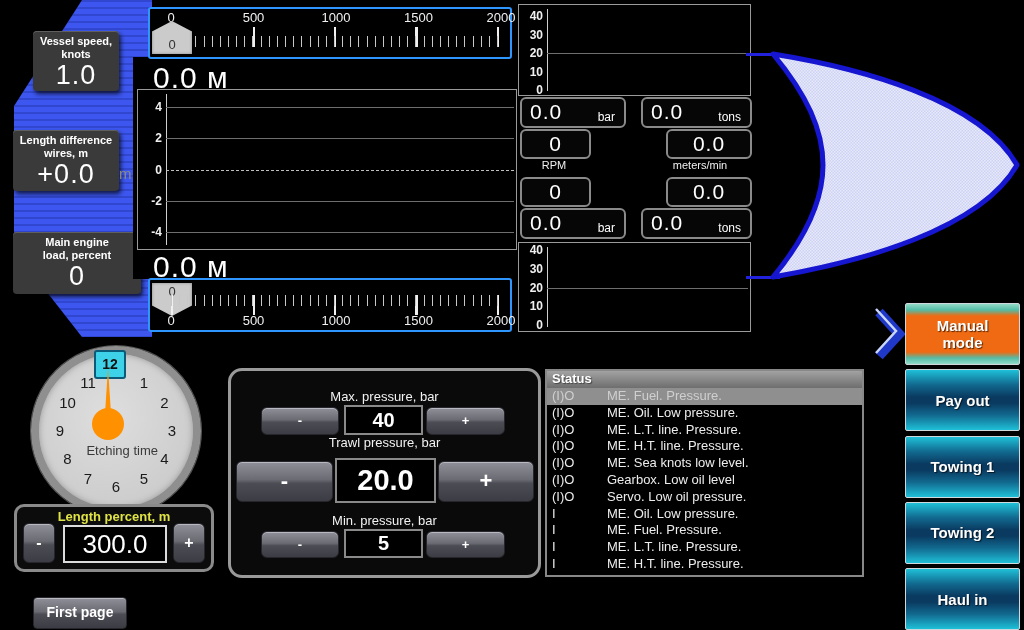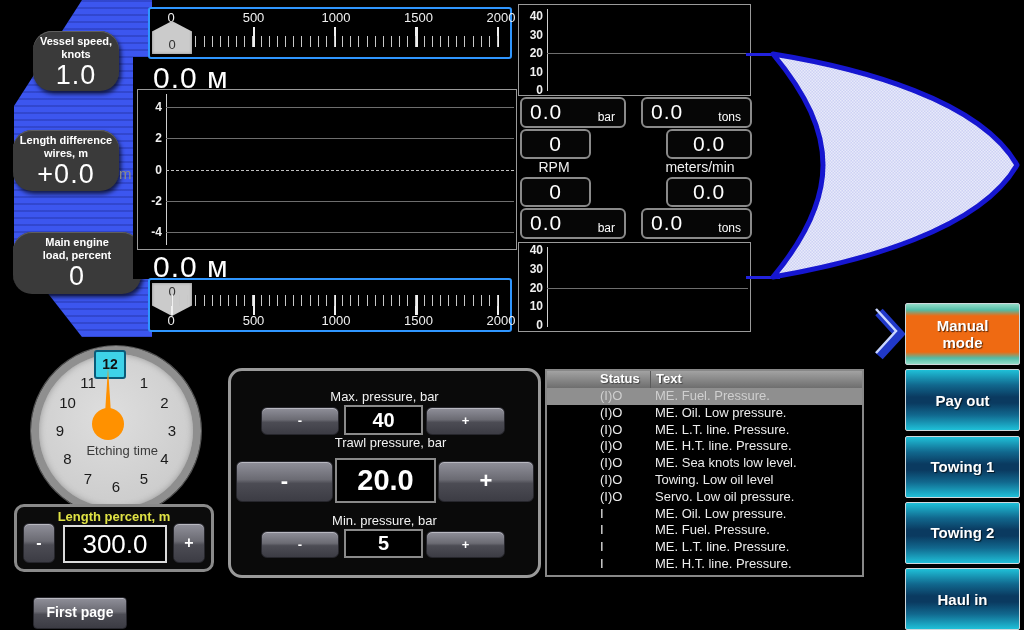--- a/index.html
+++ b/index.html
@@ -7,21 +7,21 @@
        font-family:"Liberation Sans",sans-serif;color:#fff;}
   .abs{position:absolute;}
 
   
   .hull{left:0;top:0;width:152px;height:337px;
     background-color:#3c56ef;
     background-image:repeating-linear-gradient(180deg,rgba(0,0,60,.18) 0 2px,rgba(0,0,0,0) 2px 7px);
     clip-path:polygon(82px 0,152px 0,152px 337px,82px 337px,14px 250px,14px 106px);}
 
   
-  .info-panel{background:#3a3a3a;border-radius:19px;text-align:center;
+  .info-panel{background:#3a3a3a;border-radius:4px;text-align:center;
     box-shadow:inset 0 1px 0 #5f5f5f,2px 3px 4px rgba(0,0,0,.7);padding-top:4px;}
   .info-title{font-size:11px;font-weight:bold;line-height:1.2;white-space:pre-line;}
   .info-value{font-size:27px;line-height:1.05;letter-spacing:1px;}
 
   
   .ruler{background:#000;border:2px solid #2f96ff;border-radius:3px;}
   .ruler-num{position:absolute;transform:translateX(-50%);font-size:13px;color:#f0f0f0;}
   .ruler-labels{position:absolute;left:21px;width:330px;height:16px;}
   .ticks{position:absolute;left:21px;width:330px;height:20px;}
   .tmaj{position:absolute;width:100%;height:100%;
@@ -42,21 +42,21 @@
   .gridline.dashed{border-top:1px dashed #c0c0c0;}
   .vaxis{position:absolute;left:28px;top:4px;bottom:4px;width:1px;background:#cfcfcf;}
   .wire-len{font-size:30px;letter-spacing:1px;}
   .unit-m{color:#8a8a8a;font-size:15px;}
 
   
   .readout{background:#060606;border:2px solid #8a8a8a;border-radius:6px;}
   .rv{position:absolute;left:8px;top:1px;font-size:21px;letter-spacing:1px;}
   .rv.center{left:0;width:100%;text-align:center;}
   .ru{position:absolute;right:9px;bottom:2px;font-size:12px;}
-  .mid-label{font-size:14px;color:#f0f0f0;text-align:center;}
+  .mid-label{font-size:11px;color:#f0f0f0;text-align:center;}
 
   
   .wire{position:absolute;height:3px;background:#2222dd;}
 
   
   .clock{left:31px;top:346px;width:154px;height:154px;border-radius:50%;
     background:radial-gradient(circle at 45% 40%,#dedede,#c6c6c6);
     border:8px solid #8f8f8f;box-shadow:0 0 0 1px #555,inset 0 0 6px #999;}
   .clock-num{position:absolute;width:20px;height:20px;text-align:center;
     font-size:15px;font-weight:normal;color:#1a1a1a;line-height:20px;}
@@ -86,21 +86,21 @@
     border:3px solid #9a9a9a;border-radius:14px;}
   .press-label{position:absolute;width:100%;text-align:center;font-size:13px;color:#f2f2f2;}
   .press-value{position:absolute;background:#000;border:2px solid #8a8a8a;
     text-align:center;font-weight:bold;}
 
   
   .stable{left:545px;top:369px;width:315px;height:204px;border:2px solid #888;
     background:#000;font-size:13px;overflow:hidden;}
   .thead{display:flex;height:17px;background:linear-gradient(180deg,#a2a2a2,#6e6e6e);
     font-weight:bold;color:#fff;text-shadow:1px 1px 1px #444;}
-  .c-status{width:55px;padding-left:5px;box-sizing:border-box;flex:none;margin-left:48px;}
+  .c-status{width:55px;padding-left:5px;box-sizing:border-box;flex:none;}
   .c-text{flex:1;padding-left:5px;border-left:1px solid #5a5a5a;}
   .trow{display:flex;height:16.8px;line-height:16.8px;color:#ececec;}
   .trow .c-text{border-left:none;}
   .trow.selected{background:#8f8f8f;color:#cfcfcf;}
 
   
   .mode-col{left:905px;top:303px;width:115px;}
   .mode-btn{width:115px;height:62px;margin-bottom:4.3px;border:1px solid #cfd8dc;
     border-radius:2px;display:flex;align-items:center;justify-content:center;
     text-align:center;font-size:15px;font-weight:bold;color:#fff;
@@ -277,35 +277,34 @@
   <div class="len-value">300.0</div>
   <div class="gbtn abs" style="right:6px;top:16px;width:30px;height:38px;font-size:16px;line-height:38px;">+</div>
 </div>
 
 <div class="abs press-panel">
   <div class="press-label" style="top:18px;">Max. pressure, bar</div>
   <div class="gbtn abs" style="left:30px;top:36px;width:76px;height:26px;font-size:13px;line-height:26px;">-</div>
   <div class="press-value" style="left:113px;top:34px;width:75px;height:26px;font-size:20px;line-height:26px;">40</div>
   <div class="gbtn abs" style="left:195px;top:36px;width:77px;height:26px;font-size:13px;line-height:26px;">+</div>
 
-  <div class="press-label" style="top:64px;margin-left:6px;">Trawl pressure, bar</div>
+  <div class="press-label" style="top:64px;">Trawl pressure, bar</div>
   <div class="gbtn abs" style="left:5px;top:90px;width:95px;height:39px;font-size:22px;line-height:37px;">-</div>
   <div class="press-value" style="left:104px;top:87px;width:97px;height:41px;font-size:29px;line-height:41px;">20.0</div>
   <div class="gbtn abs" style="left:207px;top:90px;width:94px;height:39px;font-size:22px;line-height:37px;">+</div>
 
   <div class="press-label" style="top:142px;">Min. pressure, bar</div>
   <div class="gbtn abs" style="left:30px;top:160px;width:76px;height:25px;font-size:13px;line-height:25px;">-</div>
   <div class="press-value" style="left:113px;top:158px;width:75px;height:25px;font-size:20px;line-height:25px;">5</div>
   <div class="gbtn abs" style="left:195px;top:160px;width:77px;height:25px;font-size:13px;line-height:25px;">+</div>
 </div>
 
 <div class="abs stable">
   <div class="thead">
     <div class="c-status">Status</div>
-    <div class="c-text">Text</div>
   </div>
   <div>
       <div class="trow selected">
         <div class="c-status">(I)O</div>
         <div class="c-text">ME. Fuel. Pressure.</div>
       </div>
       <div class="trow">
         <div class="c-status">(I)O</div>
         <div class="c-text">ME. Oil. Low pressure.</div>
       </div>
@@ -316,21 +315,21 @@
       <div class="trow">
         <div class="c-status">(I)O</div>
         <div class="c-text">ME. H.T. line. Pressure.</div>
       </div>
       <div class="trow">
         <div class="c-status">(I)O</div>
         <div class="c-text">ME. Sea knots low level.</div>
       </div>
       <div class="trow">
         <div class="c-status">(I)O</div>
-        <div class="c-text">Towing. Low oil level</div>
+        <div class="c-text">Gearbox. Low oil level</div>
       </div>
       <div class="trow">
         <div class="c-status">(I)O</div>
         <div class="c-text">Servo. Low oil pressure.</div>
       </div>
       <div class="trow">
         <div class="c-status">I</div>
         <div class="c-text">ME. Oil. Low pressure.</div>
       </div>
       <div class="trow">

